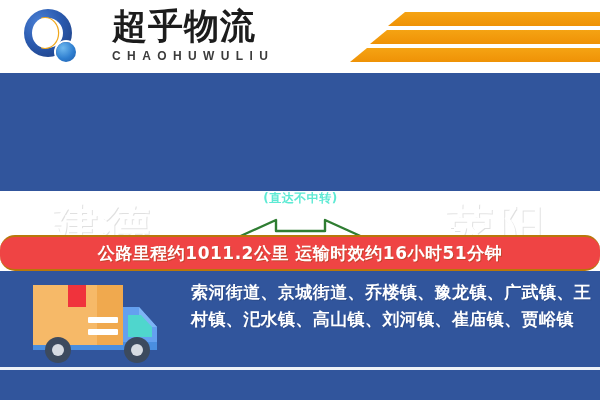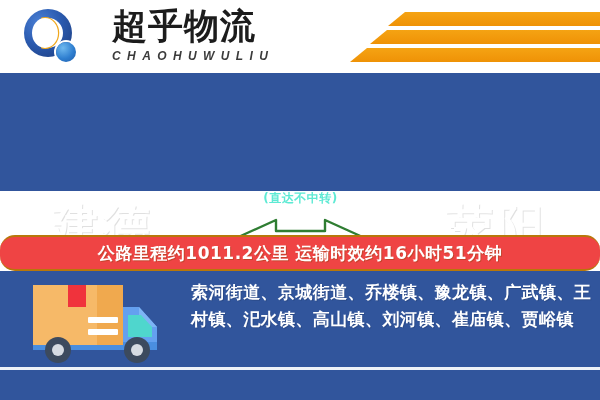--- a/index.html
+++ b/index.html
@@ -85,21 +85,20 @@
   }
   #brand-en {
     font-family: "Liberation Sans", sans-serif;
     font-size: 12px;
     font-weight: bold;
     color: #3b3b3b;
     letter-spacing: 6.4px;
     line-height: 16px;
     margin-top: 2px;
     white-space: nowrap;
-    font-style: italic;
   }
   .stripe {
     position: absolute;
     height: 14px;
     background: linear-gradient(180deg, #f5a313 0%, #ef9206 100%);
   }
   #stripe-1 {
     top: 12px; left: 388px; width: 230px;
     clip-path: polygon(17px 0, 100% 0, 100% 100%, 0 100%);
   }

